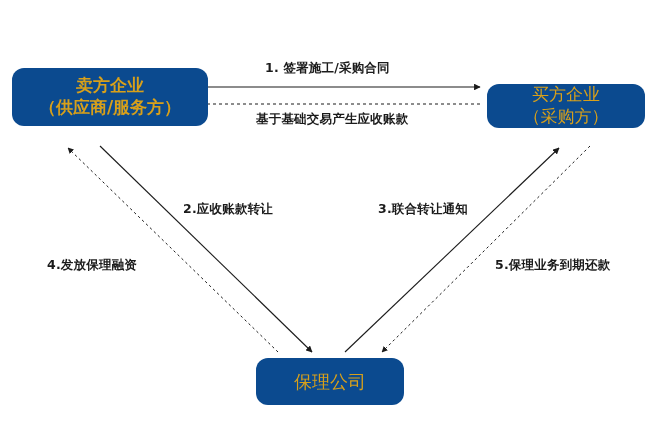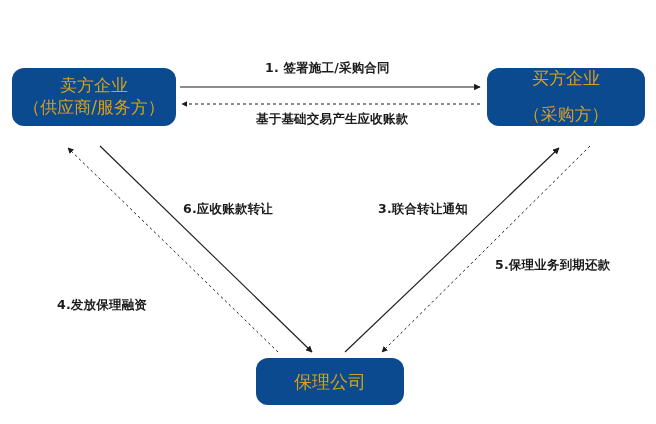--- a/index.html
+++ b/index.html
@@ -24,43 +24,43 @@
     flex-direction: column;
     align-items: center;
     justify-content: center;
     line-height: 1.28;
     font-size: 17px;
     text-align: center;
     box-sizing: border-box;
     z-index: 3;
   }
   .node .line1, .node .line2 { display: block; white-space: nowrap; }
-  #node-seller  { left: 12px;  top: 68px;  width: 164px; height: 58px; }
-  #node-buyer   { left: 487px; top: 68px;  width: 158px; height: 58px; justify-content: space-between; }
+  #node-seller  { left: 12px;  top: 68px;  width: 196px; height: 58px; font-weight: bold; }
+  #node-buyer   { left: 487px; top: 84px;  width: 158px; height: 44px; }
   #node-factor  { left: 256px; top: 358px; width: 148px; height: 47px; font-size: 18px; }
 
   svg#wires {
     position: absolute;
     left: 0; top: 0;
     width: 656px; height: 424px;
     z-index: 1;
   }
   .edge-label {
     position: absolute;
     font-size: 12.5px;
     color: #1b1b1b;
     white-space: nowrap;
     z-index: 2;
     letter-spacing: 0.2px;
     font-weight: bold;
   }
   #label-contract   { left: 265px; top: 60px; }
   #label-receivable { left: 256px; top: 111px; }
   #label-transfer   { left: 183px; top: 201px; }
-  #label-finance    { left: 57px;  top: 257px; margin-top: 40px; }
+  #label-finance    { left: 47px;  top: 257px; }
   #label-notice     { left: 378px; top: 201px; }
   #label-repay      { left: 495px; top: 257px; }
 </style>
 </head>
 <body>
 
 <div id="canvas">
 
   <svg id="wires" viewBox="0 0 656 424" xmlns="http://www.w3.org/2000/svg">
     <defs>
@@ -94,18 +94,18 @@
     <span class="line1">买方企业</span>
     <span class="line2">（采购方）</span>
   </div>
 
   <div class="node" id="node-factor">
     <span class="line1">保理公司</span>
   </div>
 
   <div class="edge-label" id="label-contract">1. 签署施工/采购合同</div>
   <div class="edge-label" id="label-receivable">基于基础交易产生应收账款</div>
-  <div class="edge-label" id="label-transfer">6.应收账款转让</div>
+  <div class="edge-label" id="label-transfer">2.应收账款转让</div>
   <div class="edge-label" id="label-notice">3.联合转让通知</div>
   <div class="edge-label" id="label-finance">4.发放保理融资</div>
   <div class="edge-label" id="label-repay">5.保理业务到期还款</div>
 
 </div>
 
 </body></html>

